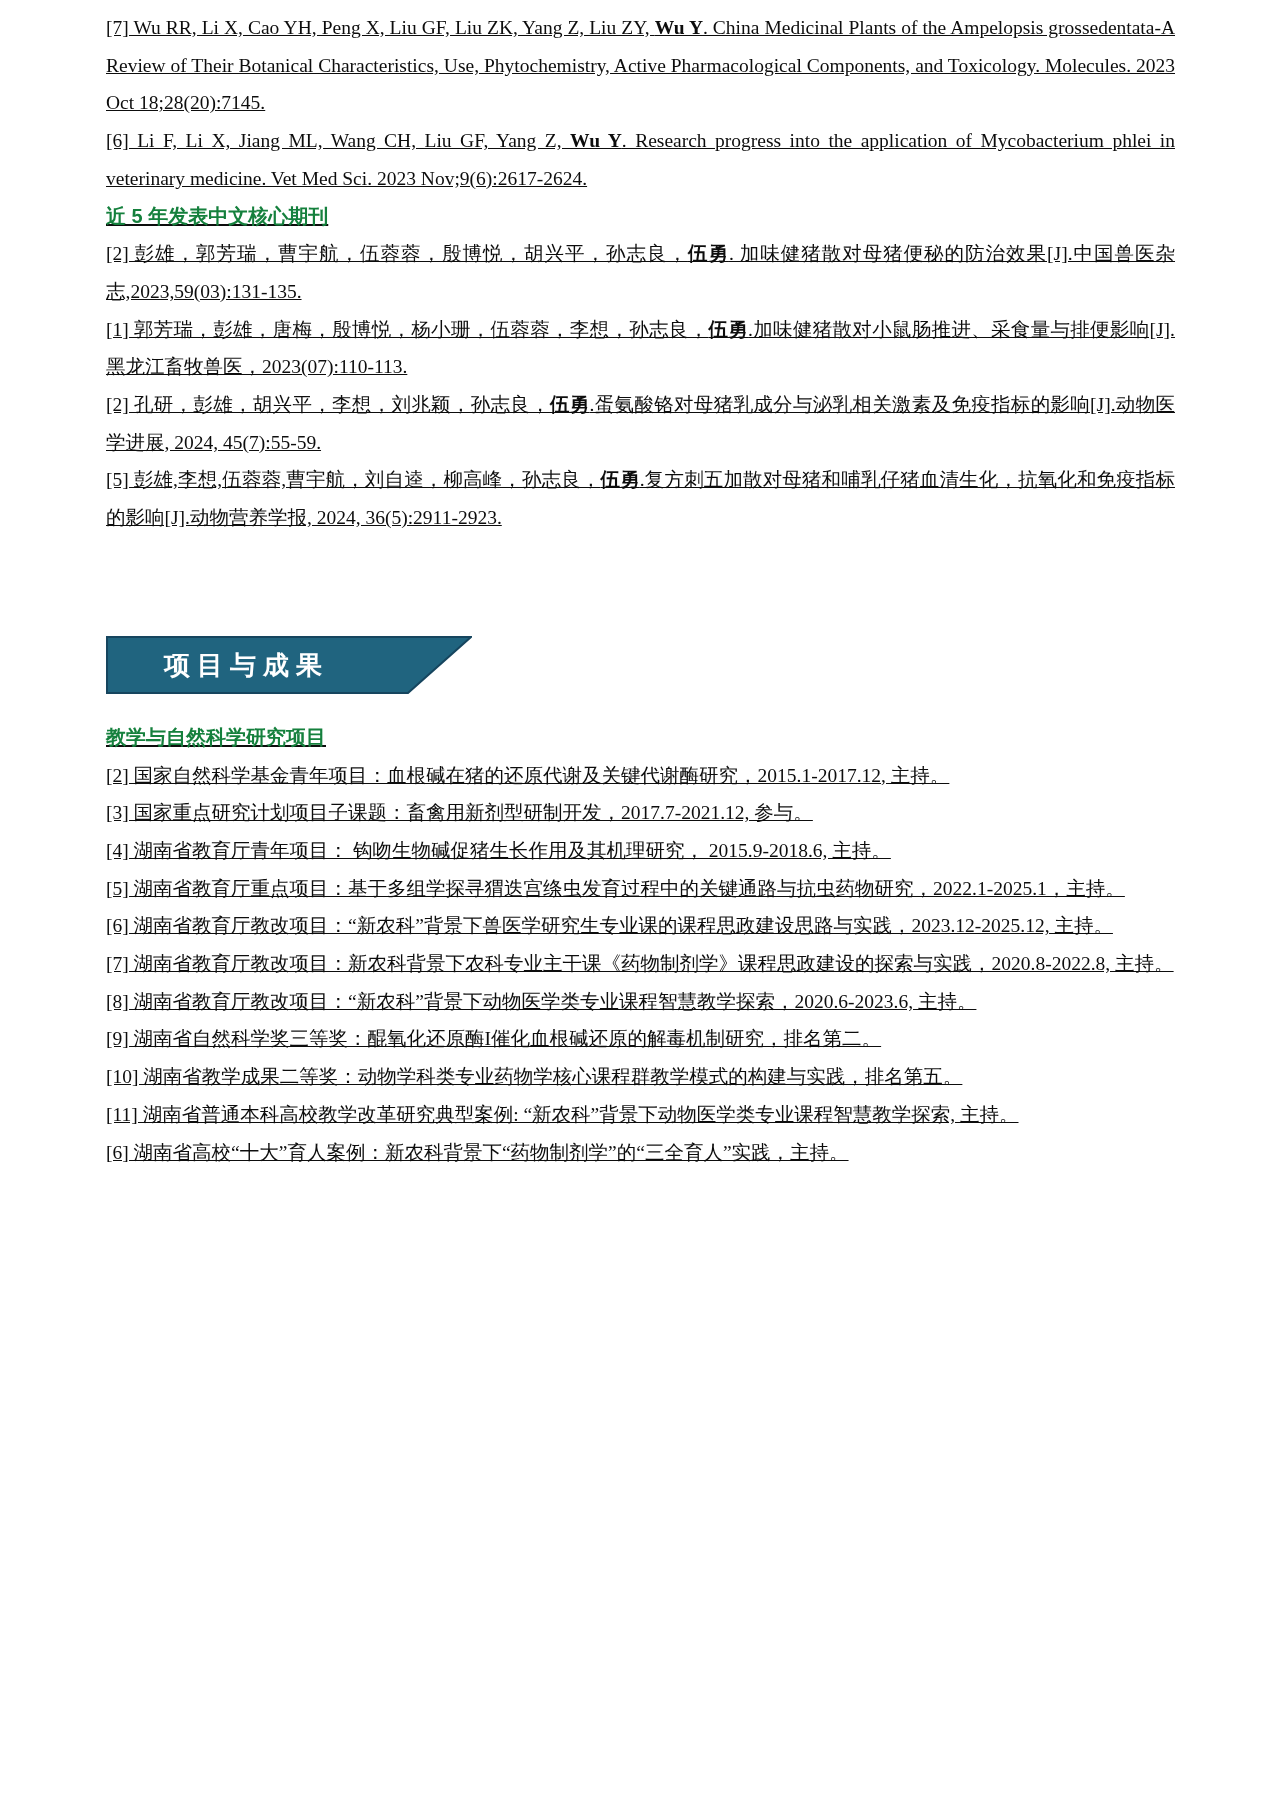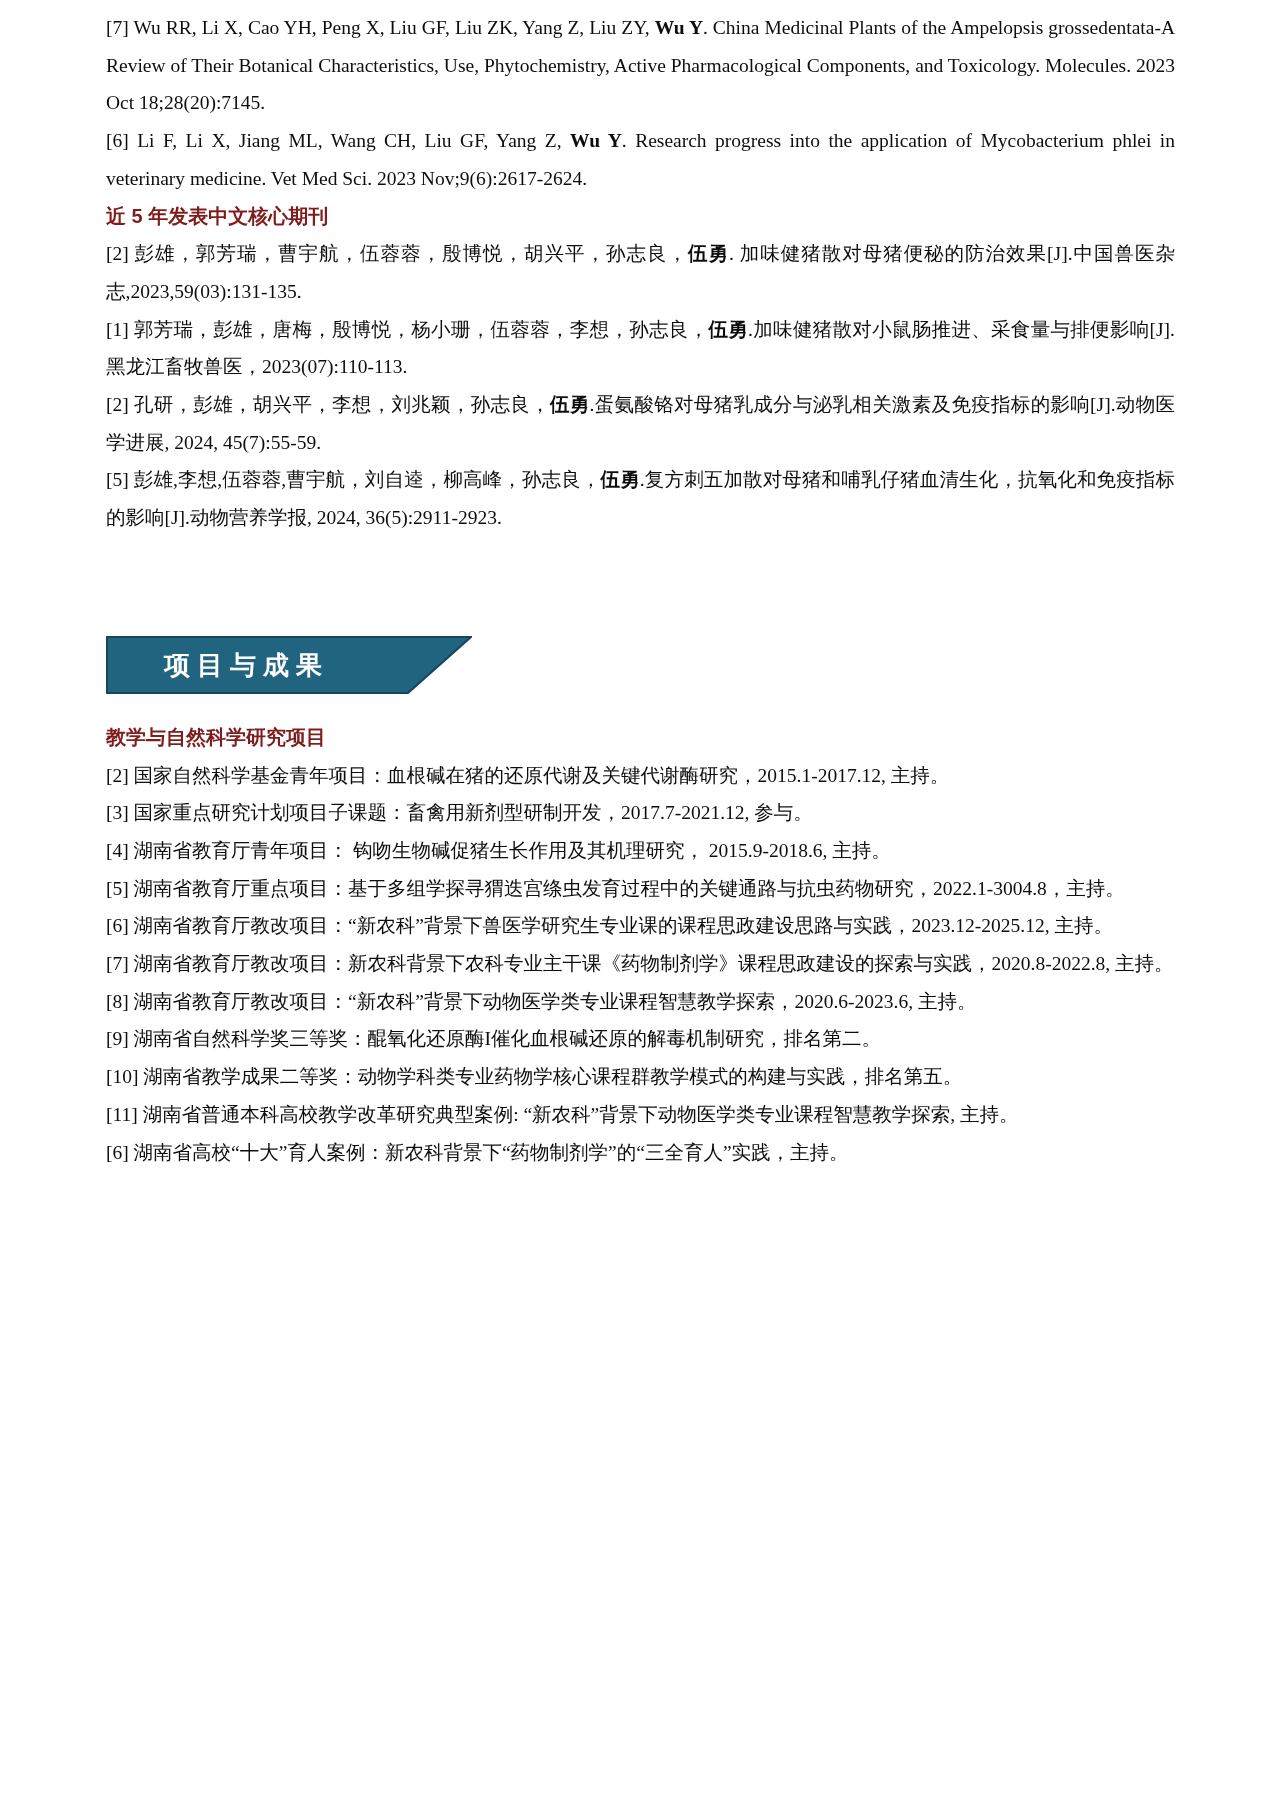--- a/index.html
+++ b/index.html
@@ -2,37 +2,38 @@
 <html><head>
 <meta charset="utf-8">
 <style>
   html, body { margin: 0; padding: 0; background: #ffffff; }
   body { width: 1280px; height: 1810px; font-family: "Liberation Serif", serif; color: #0d0d0d; }
   .page {
     box-sizing: border-box;
     width: 1280px; height: 1810px;
     padding: 9px 105px 0 106px;
     overflow: hidden;
+    text-decoration: underline;
   }
   p.para {
     margin: 0;
     font-size: 19.5px;
     line-height: 37.7px;
     text-align: justify;
     text-align-last: left;
     word-break: break-word;
   }
   p.para b { font-weight: 700; }
   h3.doc-heading {
     margin: 0;
     font-family: "Liberation Sans", sans-serif;
     font-weight: 700;
     font-size: 20px;
     line-height: 37.7px;
-    color: #7f1d1d;
+    color: #15803d;
   }
   .banner {
     position: relative;
     width: 366px; height: 58px;
     margin: 99px 0 25px 0;
   }
   .banner svg { position: absolute; top: 0; left: 0; display: block; }
   .banner-label {
     position: absolute;
     left: 58px; top: 50%;
@@ -71,21 +72,21 @@
     </svg>
     <span class="banner-label">项目与成果</span>
   </div>
 
   <h3 class="doc-heading">教学与自然科学研究项目</h3>
 
   <section>
     <p class="para">[2] 国家自然科学基金青年项目：血根碱在猪的还原代谢及关键代谢酶研究，2015.1-2017.12, 主持。</p>
     <p class="para">[3] 国家重点研究计划项目子课题：畜禽用新剂型研制开发，2017.7-2021.12, 参与。</p>
     <p class="para">[4] 湖南省教育厅青年项目： 钩吻生物碱促猪生长作用及其机理研究， 2015.9-2018.6, 主持。</p>
-    <p class="para">[5] 湖南省教育厅重点项目：基于多组学探寻猬迭宫绦虫发育过程中的关键通路与抗虫药物研究，2022.1-3004.8，主持。</p>
+    <p class="para">[5] 湖南省教育厅重点项目：基于多组学探寻猬迭宫绦虫发育过程中的关键通路与抗虫药物研究，2022.1-2025.1，主持。</p>
     <p class="para">[6] 湖南省教育厅教改项目：“新农科”背景下兽医学研究生专业课的课程思政建设思路与实践，2023.12-2025.12, 主持。</p>
     <p class="para">[7] 湖南省教育厅教改项目：新农科背景下农科专业主干课《药物制剂学》课程思政建设的探索与实践，2020.8-2022.8, 主持。</p>
     <p class="para">[8] 湖南省教育厅教改项目：“新农科”背景下动物医学类专业课程智慧教学探索，2020.6-2023.6, 主持。</p>
   </section>
 
 
   <section>
     <p class="para">[9] 湖南省自然科学奖三等奖：醌氧化还原酶I催化血根碱还原的解毒机制研究，排名第二。</p>
     <p class="para">[10] 湖南省教学成果二等奖：动物学科类专业药物学核心课程群教学模式的构建与实践，排名第五。</p>
     <p class="para">[11] 湖南省普通本科高校教学改革研究典型案例: “新农科”背景下动物医学类专业课程智慧教学探索, 主持。</p>

